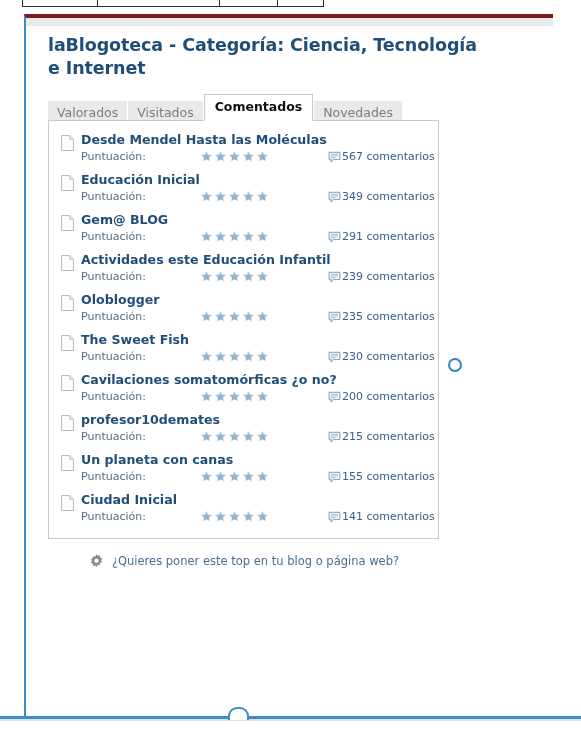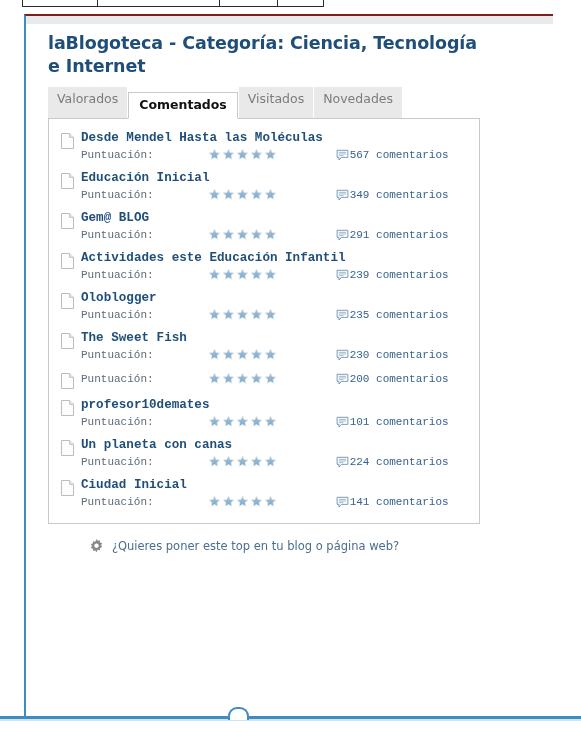--- a/index.html
+++ b/index.html
@@ -26,21 +26,21 @@
   #top-strip .c2{width:122px;position:relative;}
   #top-strip .c3{width:57px;}
   #top-strip .c4{width:45px;border-right:none;}
 
   
   #widget{
     position:absolute;left:24px;top:14px;
     width:529px;height:704px;
     background:#ffffff;
     border-left:2px solid #3f8dc0;
-    border-top:2px solid #7f1d1d;
+    border-top:4px solid #7f1d1d;
     box-sizing:border-box;
   }
   #widget-topband{
     position:absolute;left:0;top:0;width:100%;height:8px;
     background:#e8eaec;
   }
 
   #content{
     position:absolute;left:0;top:8px;width:100%;
     padding:0 0 0 0;
@@ -63,21 +63,21 @@
     position:relative;
     margin:16px 0 0 22px;
     height:24px;
     display:flex;
     align-items:flex-end;
     font-size:12.5px;
   }
   .tab{
     background:#e9e9e9;
     color:#7c7c7c;
-    padding:4px 8px 12px 8px;
+    padding:4px 8px 0 8px;
     line-height:14px;
     border:1px solid transparent;
     border-bottom:none;
     margin-right:1px;
     white-space:nowrap;
     cursor:pointer;
   }
   .tab.active{
     background:#ffffff;
     color:#111111;
@@ -85,26 +85,26 @@
     border:1px solid #c9c9c9;
     border-bottom:1px solid #ffffff;
     position:relative;z-index:3;
     padding:5px 10px 6px 10px;
     margin-bottom:-1px;
   }
 
   
   #listbox{
     margin:0 0 0 22px;
-    width:432px;
+    width:391px;
     border:1px solid #c9c9c9;
     background:#ffffff;
     box-sizing:border-box;
     padding:7px 0 10px 0;
-    position:relative;z-index:1;font-family:Liberation Mono, monospace;
+    position:relative;z-index:1;
   }
   .row{
     display:flex;
     align-items:flex-start;
     padding:4px 8px 4px 10px;
   }
   .doc-icon{
     flex:0 0 auto;
     width:13px;height:16px;
     margin:3px 7px 0 2px;
@@ -187,22 +187,22 @@
 
 <div id="widget">
   <div id="widget-topband"></div>
 
   <div id="content">
 
     <h1 id="title">laBlogoteca - Categoría: Ciencia, Tecnología e Internet</h1>
 
     <div id="tabs">
       <div class="tab">Valorados</div>
+      <div class="tab">Visitados</div>
       <div class="tab active">Comentados</div>
-      <div class="tab">Visitados</div>
       <div class="tab">Novedades</div>
     </div>
 
     <div id="listbox">
         <div class="row">
           <span class="doc-icon"><svg width="13" height="16" viewBox="0 0 13 16">
               <path d="M0.5 0.5h8.2L12.5 4.3V15.5H0.5z" fill="#fdfdfd" stroke="#b9bdc2" stroke-width="1"></path>
               <path d="M8.7 0.6v3.7h3.7" fill="#e9ecef" stroke="#b9bdc2" stroke-width="1"></path>
             </svg></span>
           <div class="row-body">
@@ -595,20 +595,21 @@
               </span>
             </div>
           </div>
         </div>
         <div class="row">
           <span class="doc-icon"><svg width="13" height="16" viewBox="0 0 13 16">
               <path d="M0.5 0.5h8.2L12.5 4.3V15.5H0.5z" fill="#fdfdfd" stroke="#b9bdc2" stroke-width="1"></path>
               <path d="M8.7 0.6v3.7h3.7" fill="#e9ecef" stroke="#b9bdc2" stroke-width="1"></path>
             </svg></span>
           <div class="row-body">
+            <div class="row-title">Cavilaciones somatomórficas ¿o no?</div>
             <div class="row-meta">
               <span class="punt-label">Puntuación:</span>
               <span class="stars">
                 <svg width="13" height="13" viewBox="0 0 14 14">
                   <defs>
                     <linearGradient id="sg" x1="0" y1="0" x2="0" y2="1">
                       <stop offset="0" stop-color="#a9c6dd"></stop>
                       <stop offset="1" stop-color="#7da7c6"></stop>
                     </linearGradient>
                   </defs>
@@ -715,21 +716,21 @@
                     </linearGradient>
                   </defs>
                   <path d="M7 1.1l1.75 3.72 3.95.52-2.88 2.79.72 4.02L7 10.22 3.46 12.15l.72-4.02L1.3 5.34l3.95-.52z" fill="url(#sg)" stroke="#dfe8ef" stroke-width="0.9"></path>
                 </svg>
               </span>
               <span class="cmt">
                 <svg width="13" height="13" viewBox="0 0 14 14">
                   <path d="M1.2 1.4h11.6v7.6H5.9L3.2 11.9V9H1.2z" fill="#ffffff" stroke="#6f93b4" stroke-width="1"></path>
                   <path d="M3 3.6h8M3 5.4h8M3 7.2h5" stroke="#8aa9c3" stroke-width="0.9"></path>
                 </svg>
-                <span class="cmt-text">101 comentarios</span>
+                <span class="cmt-text">215 comentarios</span>
               </span>
             </div>
           </div>
         </div>
         <div class="row">
           <span class="doc-icon"><svg width="13" height="16" viewBox="0 0 13 16">
               <path d="M0.5 0.5h8.2L12.5 4.3V15.5H0.5z" fill="#fdfdfd" stroke="#b9bdc2" stroke-width="1"></path>
               <path d="M8.7 0.6v3.7h3.7" fill="#e9ecef" stroke="#b9bdc2" stroke-width="1"></path>
             </svg></span>
           <div class="row-body">
@@ -781,21 +782,21 @@
                     </linearGradient>
                   </defs>
                   <path d="M7 1.1l1.75 3.72 3.95.52-2.88 2.79.72 4.02L7 10.22 3.46 12.15l.72-4.02L1.3 5.34l3.95-.52z" fill="url(#sg)" stroke="#dfe8ef" stroke-width="0.9"></path>
                 </svg>
               </span>
               <span class="cmt">
                 <svg width="13" height="13" viewBox="0 0 14 14">
                   <path d="M1.2 1.4h11.6v7.6H5.9L3.2 11.9V9H1.2z" fill="#ffffff" stroke="#6f93b4" stroke-width="1"></path>
                   <path d="M3 3.6h8M3 5.4h8M3 7.2h5" stroke="#8aa9c3" stroke-width="0.9"></path>
                 </svg>
-                <span class="cmt-text">224 comentarios</span>
+                <span class="cmt-text">155 comentarios</span>
               </span>
             </div>
           </div>
         </div>
         <div class="row">
           <span class="doc-icon"><svg width="13" height="16" viewBox="0 0 13 16">
               <path d="M0.5 0.5h8.2L12.5 4.3V15.5H0.5z" fill="#fdfdfd" stroke="#b9bdc2" stroke-width="1"></path>
               <path d="M8.7 0.6v3.7h3.7" fill="#e9ecef" stroke="#b9bdc2" stroke-width="1"></path>
             </svg></span>
           <div class="row-body">

